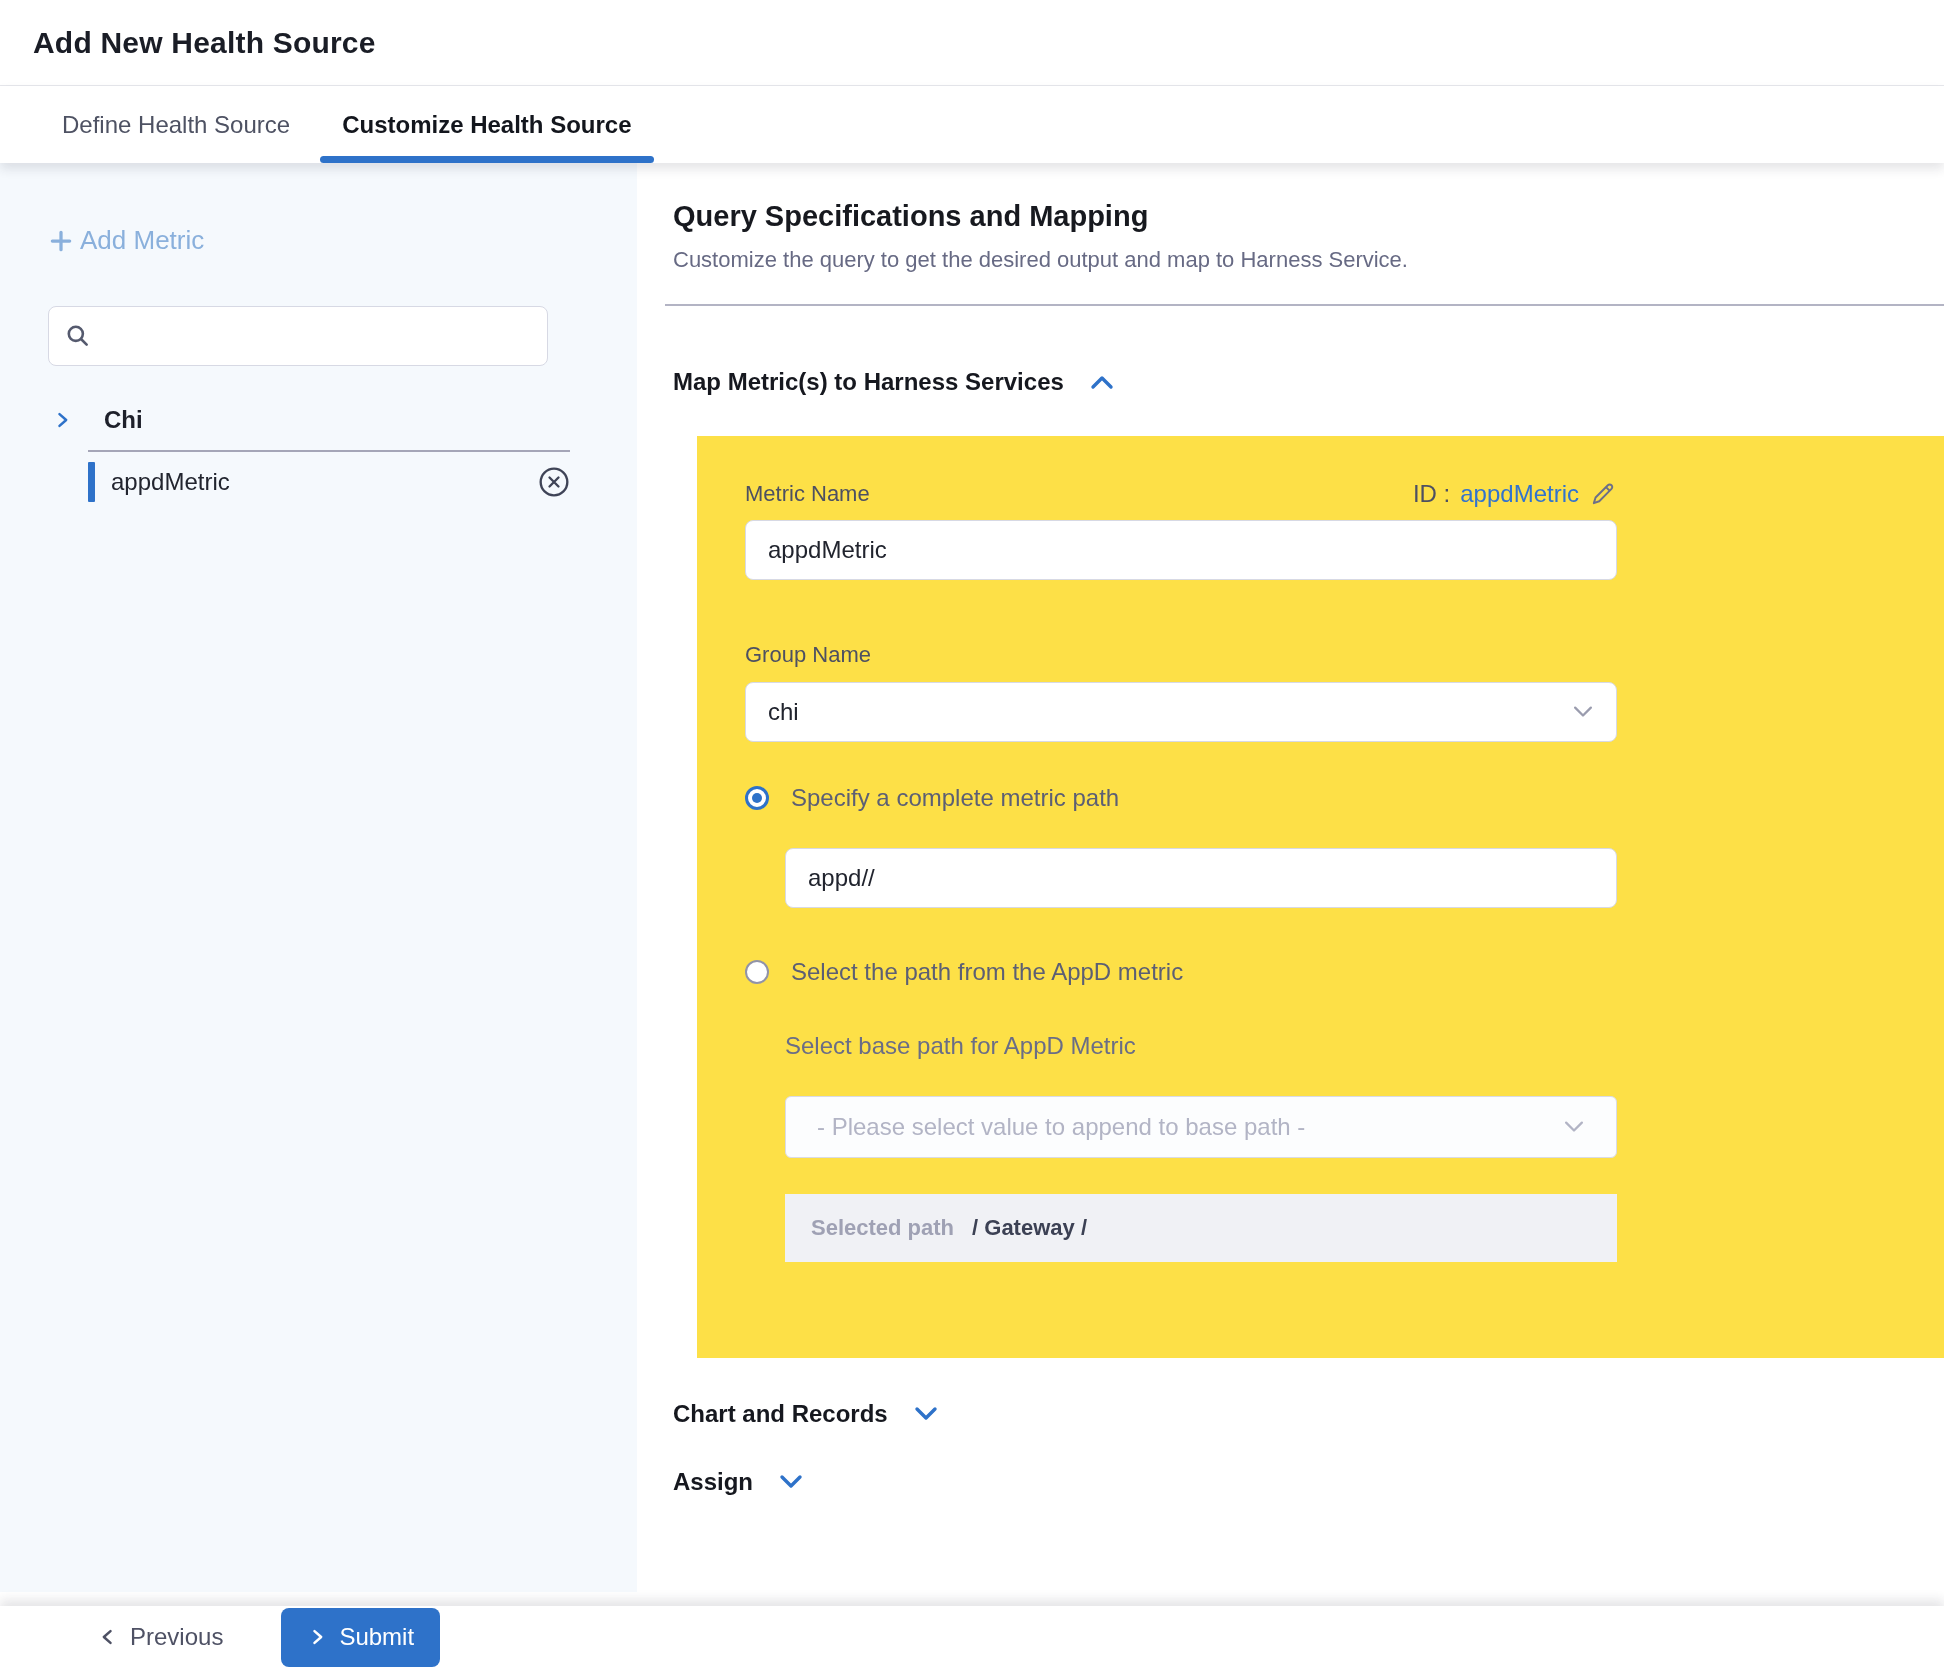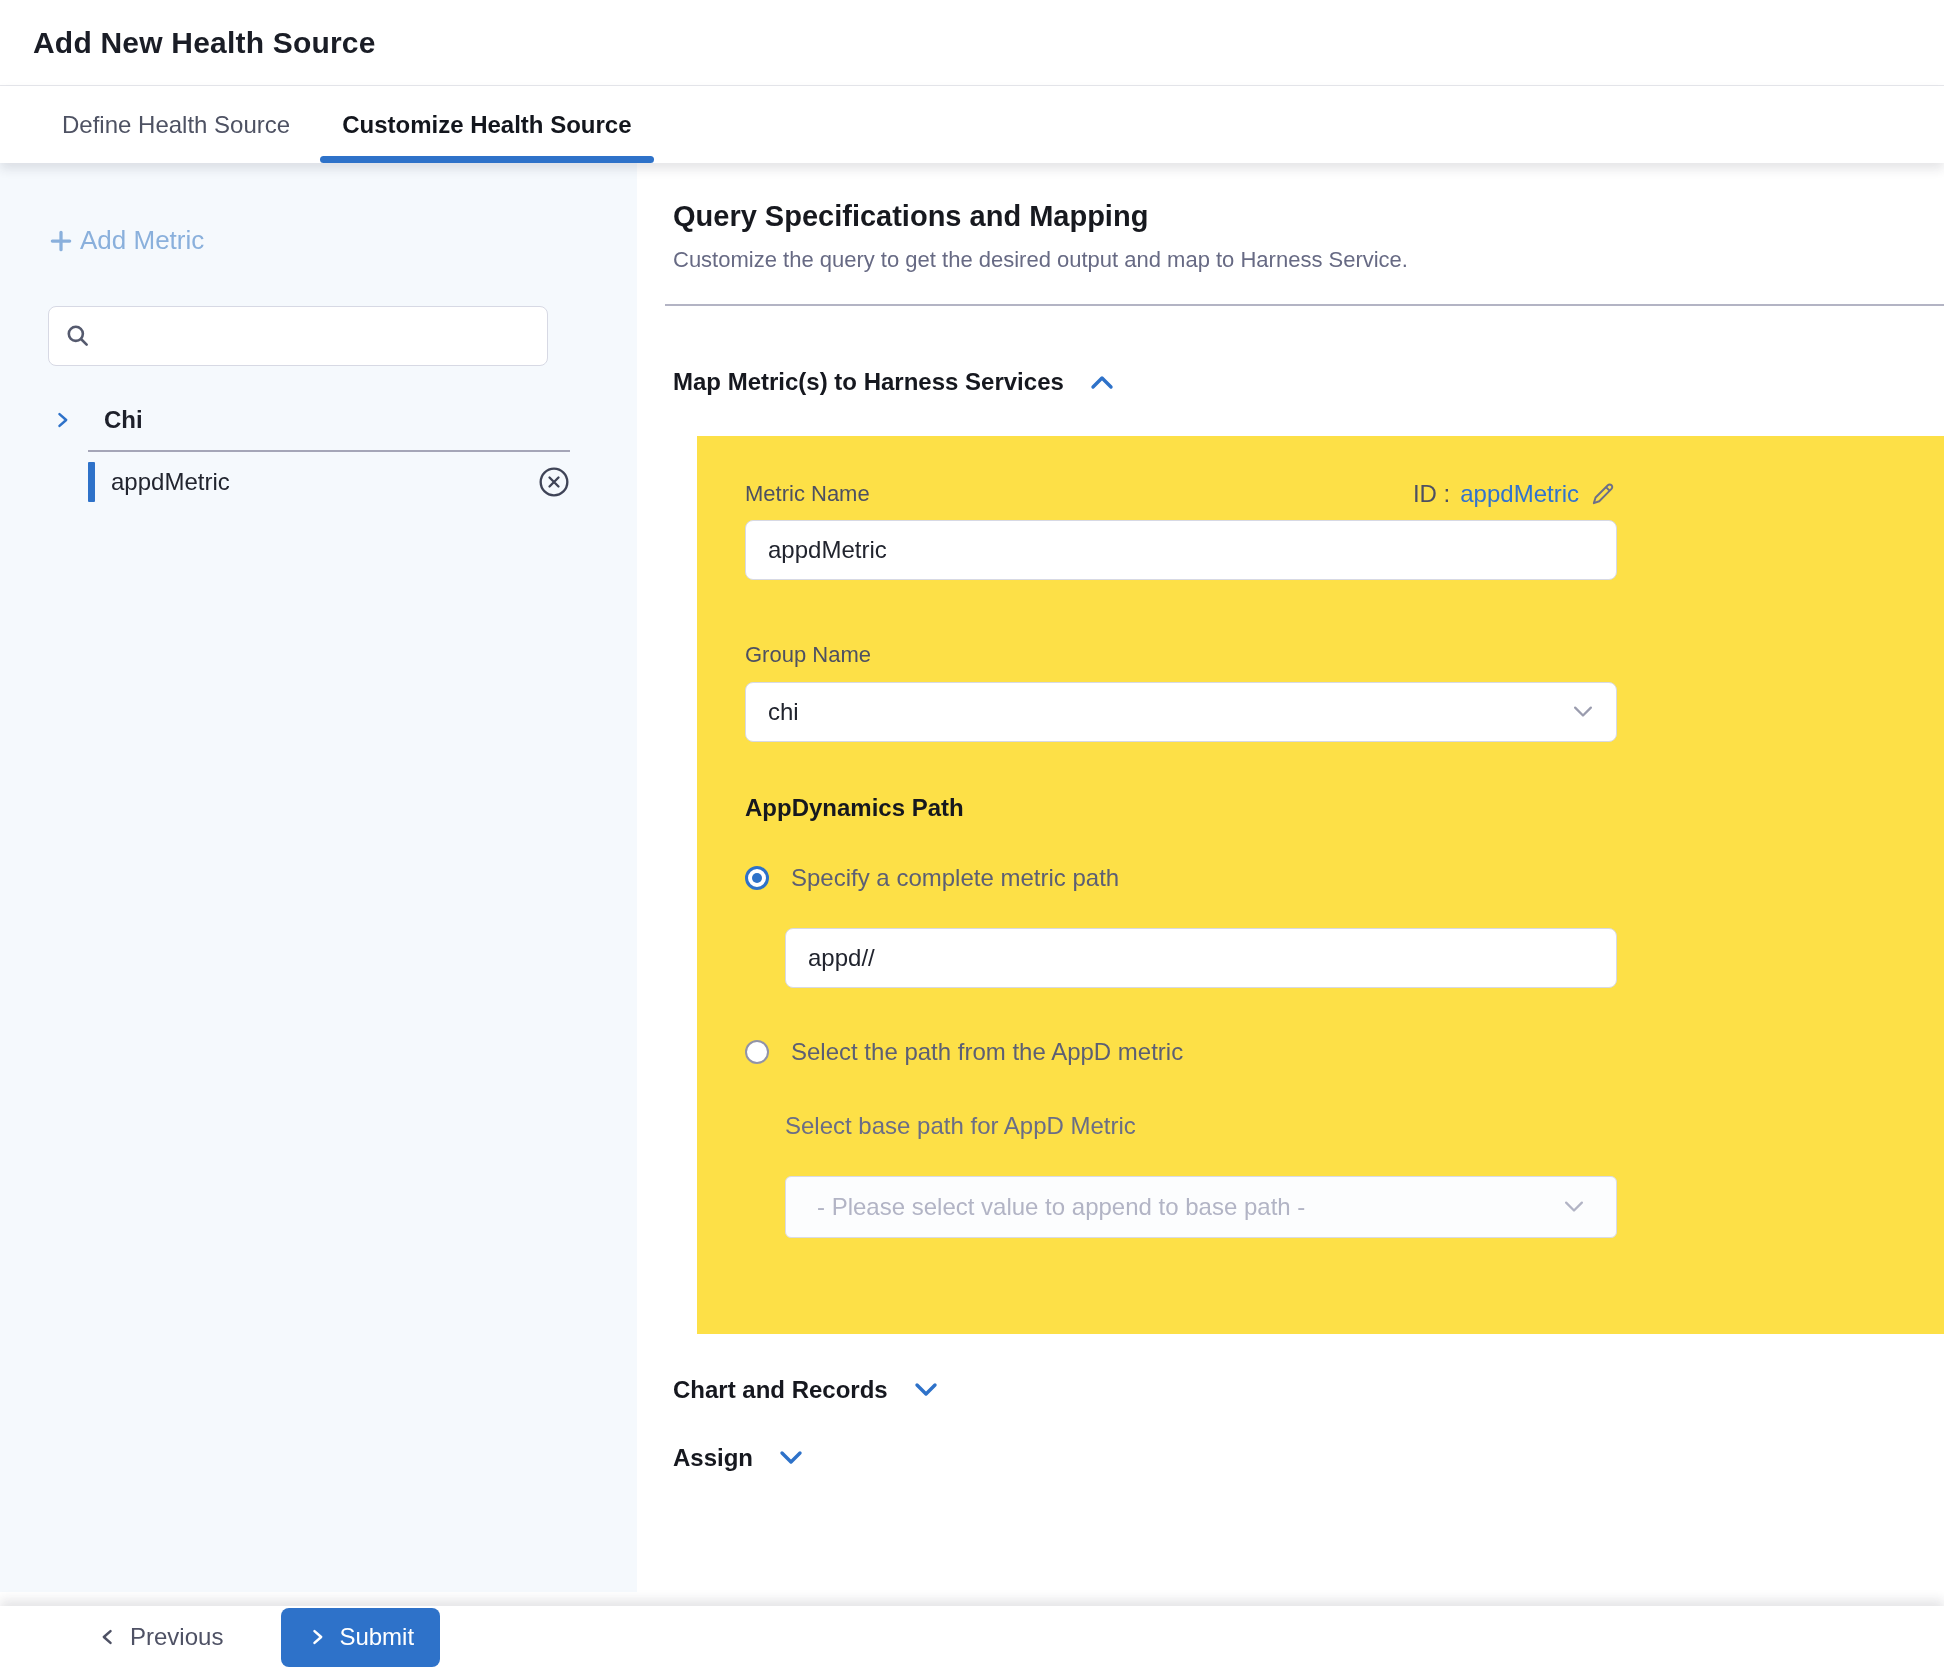--- a/index.html
+++ b/index.html
@@ -192,21 +192,20 @@
       <input class="text-input" value="appdMetric" style="">
 
       <div class="field-label group-name-label">Group Name</div>
       <div class="select-box">
         <span class="select-value">chi</span>
         <svg width="22" height="14" viewBox="0 0 24 16">
           <path d="M3 3l9 9 9-9" fill="none" stroke="#9a9cae" stroke-width="2.6" stroke-linecap="round" stroke-linejoin="round"></path>
         </svg>
       </div>
 
-      <div class="appd-path-title">AppDynamics Path</div>
 
       <div class="radio-row first">
         <span class="radio checked"></span>
         <span class="radio-label">Specify a complete metric path</span>
       </div>
 
       <input class="text-input metric-path-input indent" value="appd//" style="">
 
       <div class="radio-row second">
         <span class="radio unchecked"></span>
@@ -215,20 +214,24 @@
 
       <div class="base-path-label indent">Select base path for AppD Metric</div>
 
       <div class="dropdown indent">
         <span class="dd-placeholder">- Please select value to append to base path -</span>
         <svg width="22" height="14" viewBox="0 0 24 16">
           <path d="M3 3l9 9 9-9" fill="none" stroke="#b2b4c5" stroke-width="2.6" stroke-linecap="round" stroke-linejoin="round"></path>
         </svg>
       </div>
 
+      <div class="selected-path-bar indent">
+        <span class="sp-label">Selected path</span>
+        <span class="sp-value">/ Gateway /</span>
+      </div>
 
     </div>
 
     <div class="section-header sh-chart">
       <span>Chart and Records</span>
       <svg width="24" height="18" viewBox="0 0 24 16">
         <path d="M3 3l9 9 9-9" fill="none" stroke="#2e72c9" stroke-width="3.4" stroke-linecap="round" stroke-linejoin="round"></path>
       </svg>
     </div>
 

